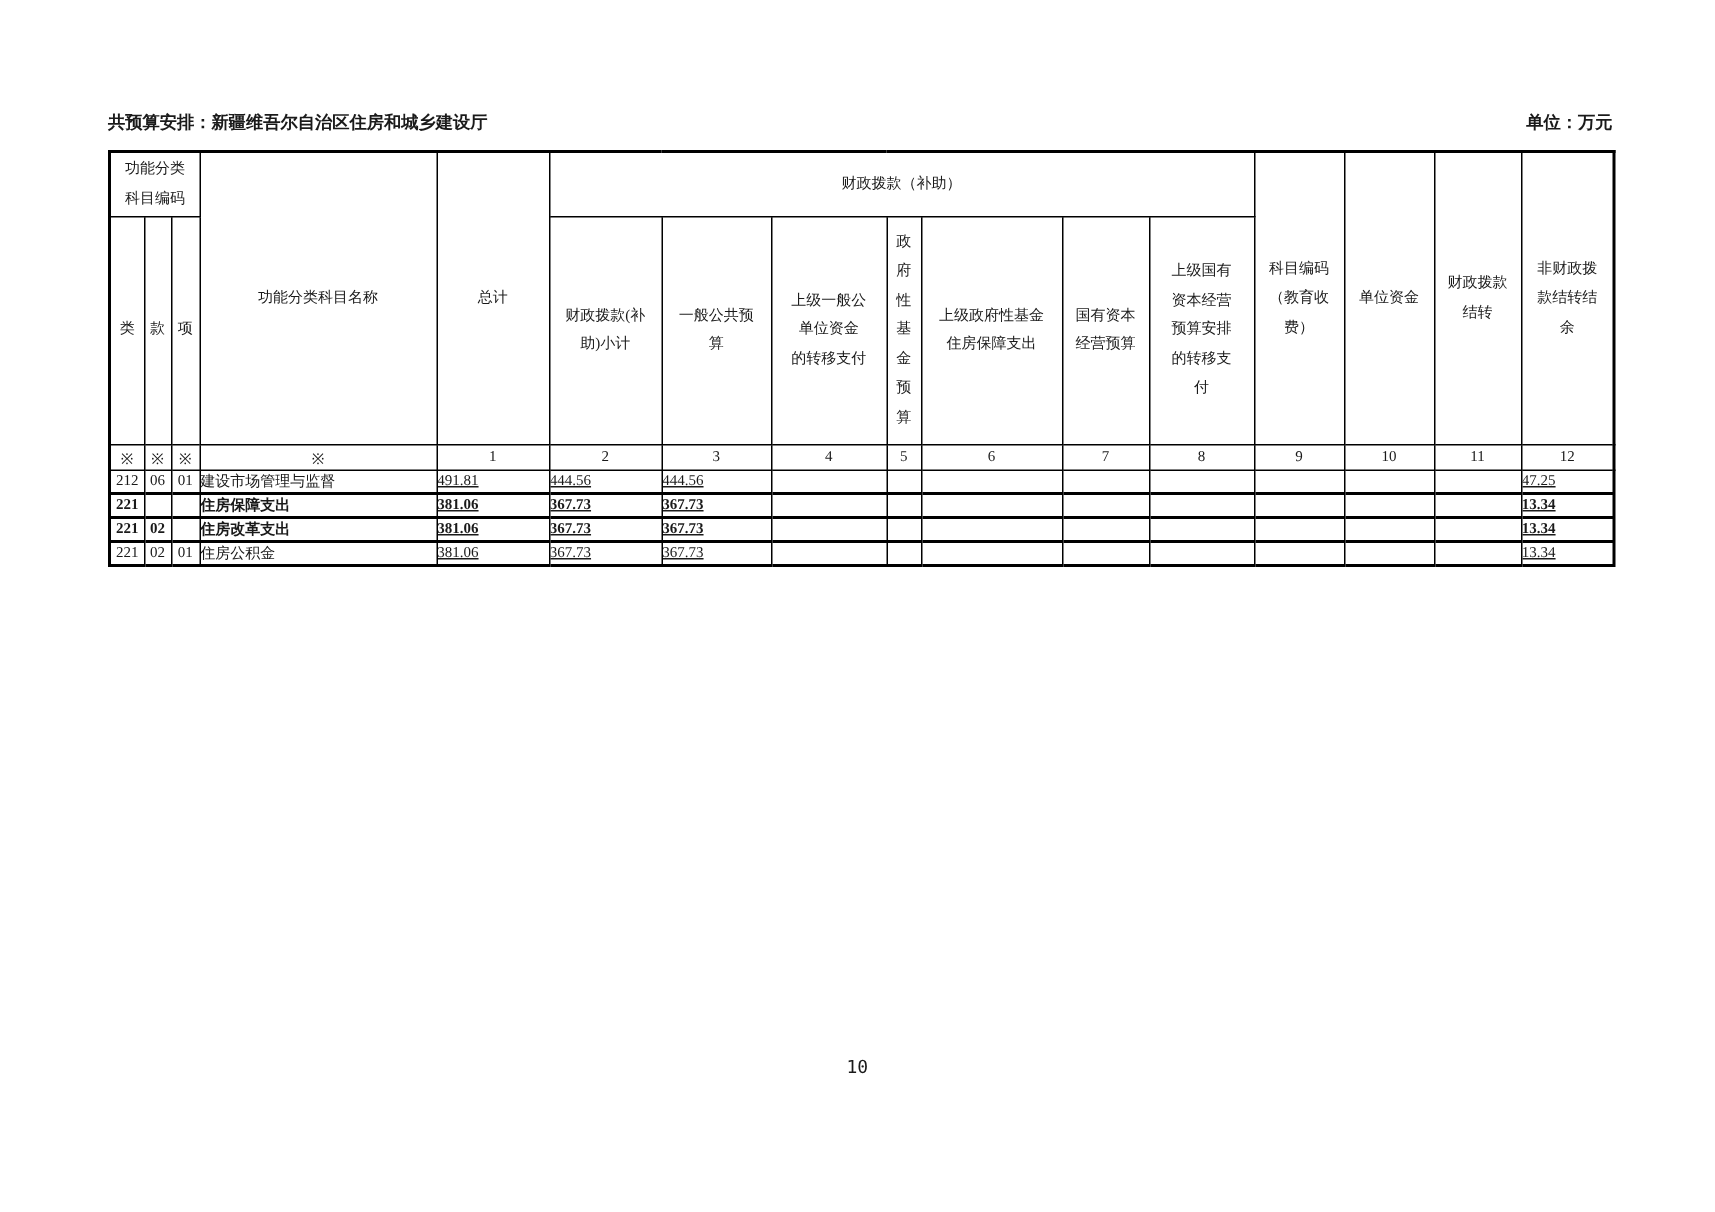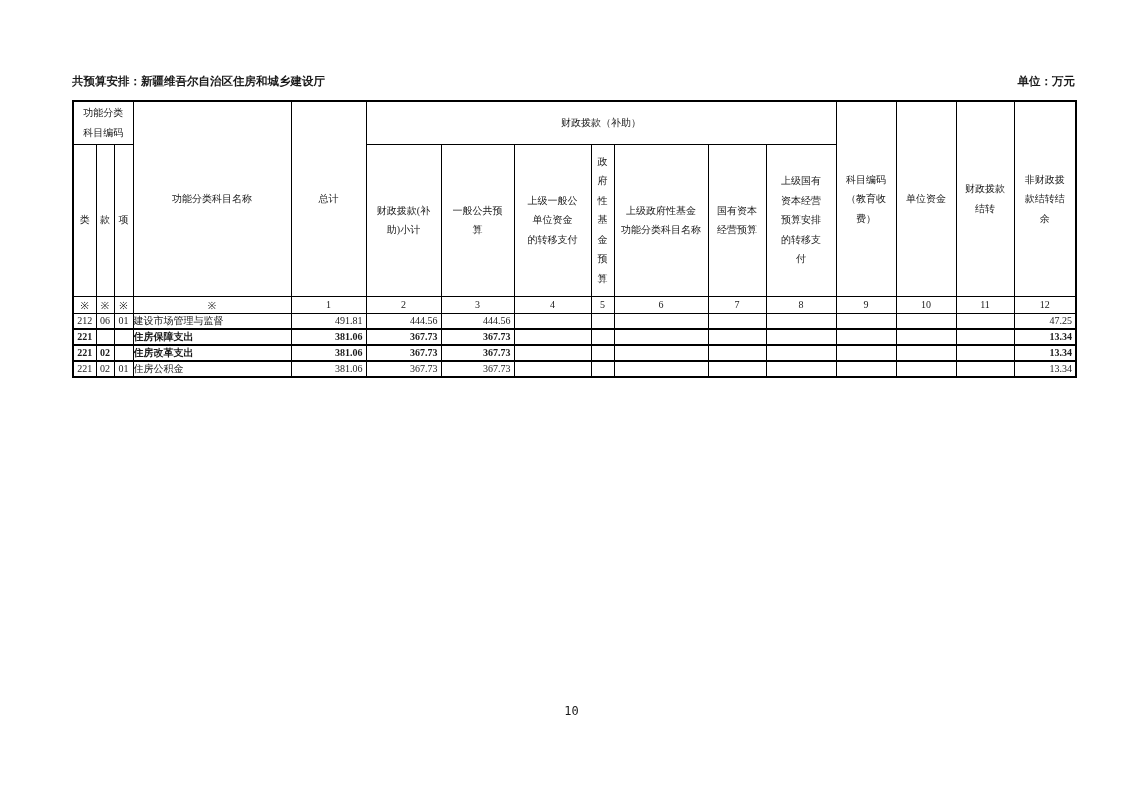--- a/index.html
+++ b/index.html
@@ -37,21 +37,21 @@
     padding:0 2px;
   }
   th.v-narrow { padding:0; }
   tr.hdr1 { height:43px; }
   tr.hdr2 { height:152px; }
   tr.idxrow { height:17px; }
   tr.datarow { height:14px; }
   tr.idxrow td { text-align:center; }
   td.code { text-align:center; }
   td.name { text-align:left; }
-  td.num { text-align:right; padding-right:3px; }
+  td.num { text-align:left; padding-right:3px;text-decoration:underline; }
   .indent-0 { padding-left:2px; }
   .indent-1 { padding-left:12px; }
   .indent-2 { padding-left:21px;margin-top:44px; }
   tr.bold td { font-weight:bold; }
   tr.thick-top td { border-top-width:2px; }
   tr.last td { border-bottom-width:2px; }
   .page-footer {
     position:absolute; left:0; top:704px; width:1143px;
     text-align:center; font-size:12px;
     font-family:"DejaVu Sans Mono",monospace;
@@ -113,21 +113,21 @@
 单位资金
 的转移支付</th>
     <th class="v-narrow">政
 府
 性
 基
 金
 预
 算</th>
     <th>上级政府性基金
-功能分类科目名称</th>
+住房保障支出</th>
     <th>国有资本
 经营预算</th>
     <th>上级国有
 资本经营
 预算安排
 的转移支
 付</th>
   </tr>
   <tr class="idxrow">
     <td>※</td>

